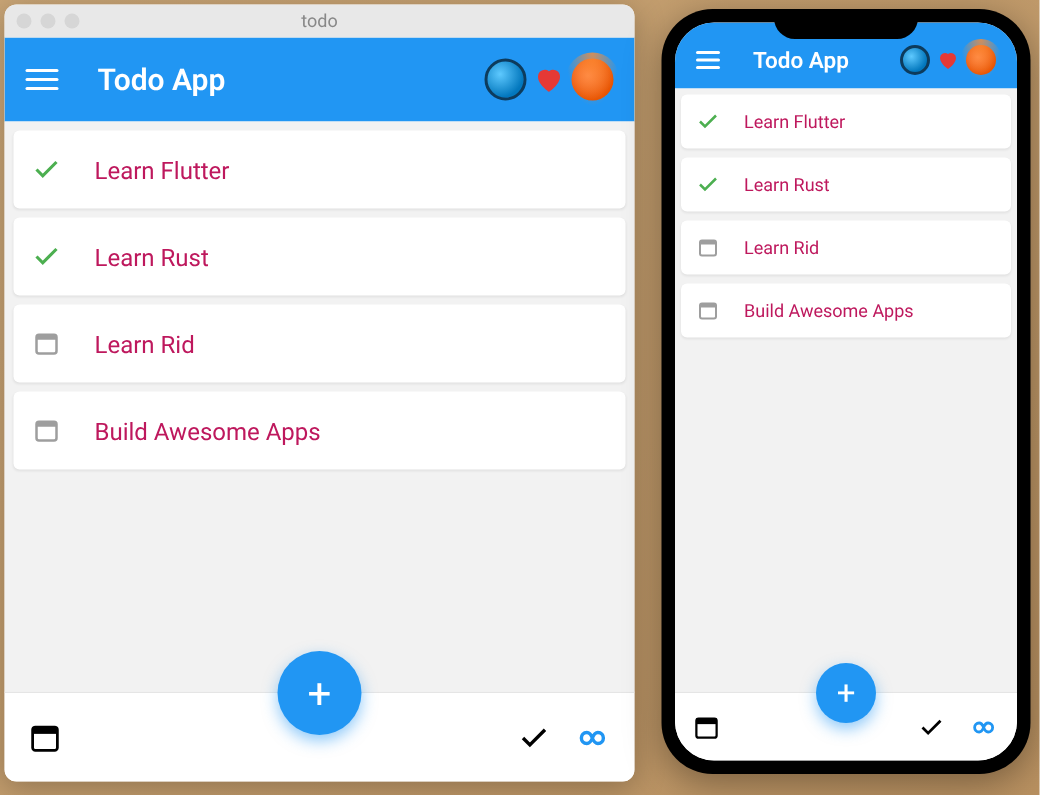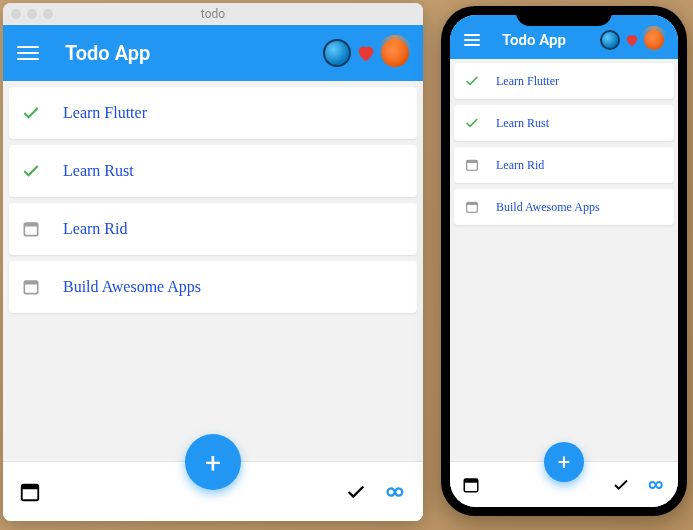--- a/index.html
+++ b/index.html
@@ -167,22 +167,21 @@
       width: 20px;
       height: 20px;
       flex-shrink: 0;
     }
     .todo-icon.small {
       width: 16px;
       height: 16px;
     }
     .todo-label {
       font-size: 16px;
-      color: #1d4ed8;
-      font-family: Liberation Serif, serif;
+      color: #be185d;
     }
     .todo-label.small {
       font-size: 12px;
     }
 
     .bottom-bar {
       height: 60px;
       background: #fff;
       border-top: 1px solid #e5e5e5;
       display: flex;

